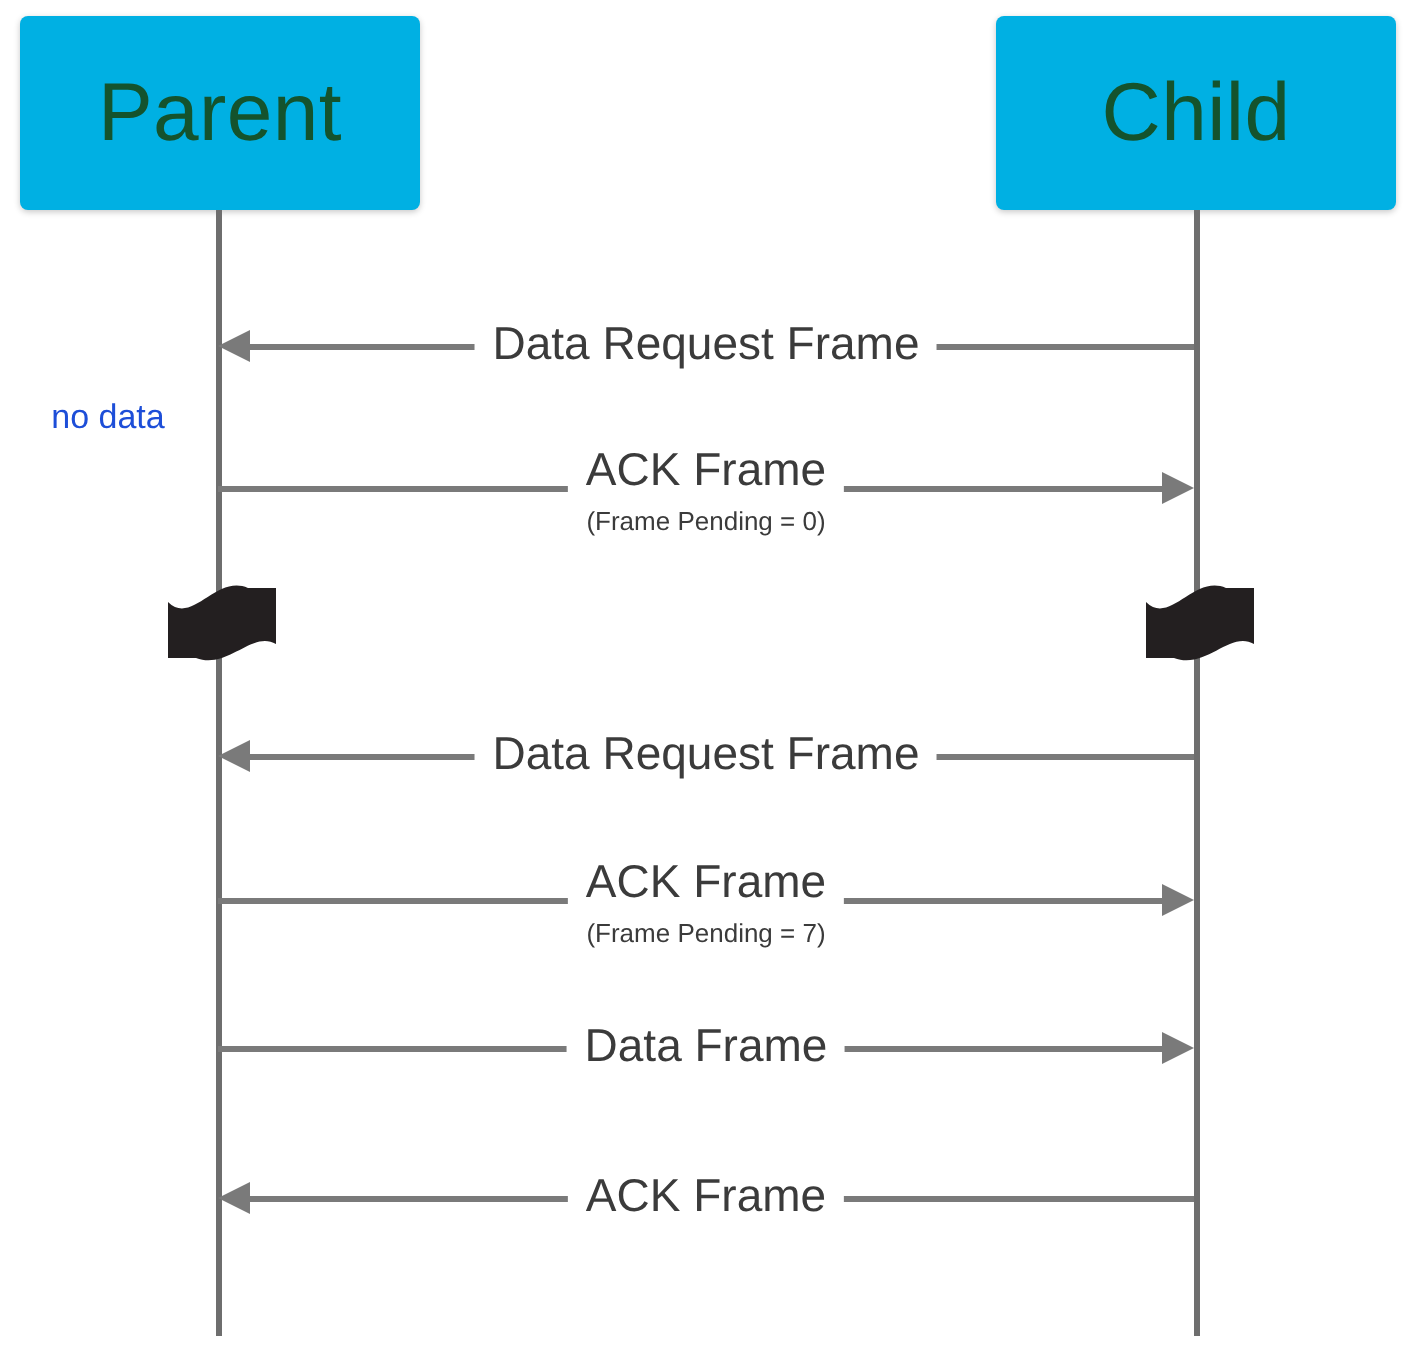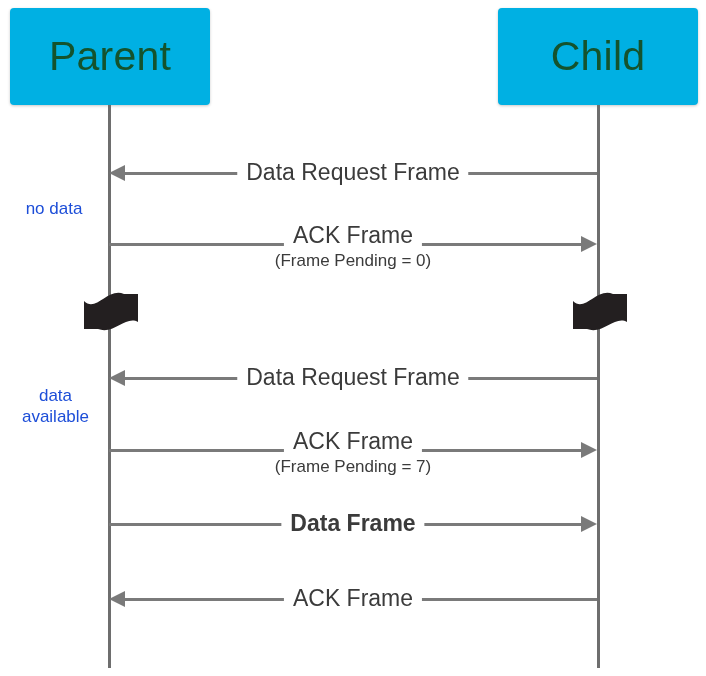--- a/index.html
+++ b/index.html
@@ -17,21 +17,21 @@
   .msg{position:absolute;height:0;}
   .seg{position:absolute;height:3px;background:#7a7a7a;top:0;}
   .head-l,.head-r{position:absolute;width:0;height:0;top:-7px;}
   .head-l{border-top:8.5px solid transparent;border-bottom:8.5px solid transparent;
           border-right:16px solid #7a7a7a;}
   .head-r{border-top:8.5px solid transparent;border-bottom:8.5px solid transparent;
           border-left:16px solid #7a7a7a;}
   .msg-label{position:absolute;color:#3b3b3b;font-size:23px;line-height:23px;
              white-space:nowrap;transform:translate(-50%,-50%);
              background:#ffffff;padding:0 9px;}
-  .msg-sub{position:absolute;color:#3b3b3b;font-size:17px;line-height:14px;
+  .msg-sub{position:absolute;color:#3b3b3b;font-size:13px;line-height:14px;
            white-space:nowrap;transform:translateX(-50%);background:#ffffff;
            padding:0 6px;}
   .break-sym{position:absolute;}
 </style>
 </head>
 <body>
 
 <div id="stage">
 
   <div class="actor-box" id="box-parent" style="left:10px;top:8px;width:200px;height:97px;background:#00b0e3;">
@@ -42,24 +42,20 @@
     <span class="actor-label">Child</span>
   </div>
 
   <div class="lifeline" style="left:108px;top:105px;height:563px;"></div>
   <div class="lifeline" style="left:597px;top:105px;height:563px;"></div>
 
   <div class="side-note" style="left:6px;top:198px;width:96px;">
     <span>no data</span>
   </div>
 
-  <div class="side-note" style="left:6px;top:385px;width:99px;">
-    <div>data</div>
-    <div>available</div>
-  </div>
 
   <div class="msg" style="left:0;top:172px;">
     <div class="seg" style="left:125px;width:472px;"></div>
     <div class="head-l" style="left:109px;"></div>
     <div class="msg-label" style="left:353px;top:0;">Data Request Frame</div>
   </div>
 
   <div class="msg" style="left:0;top:243px;">
     <div class="seg" style="left:109px;width:472px;"></div>
     <div class="head-r" style="left:581px;"></div>
@@ -87,21 +83,21 @@
   <div class="msg" style="left:0;top:449px;">
     <div class="seg" style="left:109px;width:472px;"></div>
     <div class="head-r" style="left:581px;"></div>
     <div class="msg-label" style="left:353px;top:-8px;">ACK Frame</div>
     <div class="msg-sub" style="left:353px;top:11px;">(Frame Pending = 7)</div>
   </div>
 
   <div class="msg" style="left:0;top:523px;">
     <div class="seg" style="left:109px;width:472px;"></div>
     <div class="head-r" style="left:581px;"></div>
-    <div class="msg-label" style="left:353px;top:0;font-weight:bold;">Data Frame</div>
+    <div class="msg-label" style="left:353px;top:0;">Data Frame</div>
   </div>
 
   <div class="msg" style="left:0;top:598px;">
     <div class="seg" style="left:125px;width:472px;"></div>
     <div class="head-l" style="left:109px;"></div>
     <div class="msg-label" style="left:353px;top:0;">ACK Frame</div>
   </div>
 
 </div>
 

